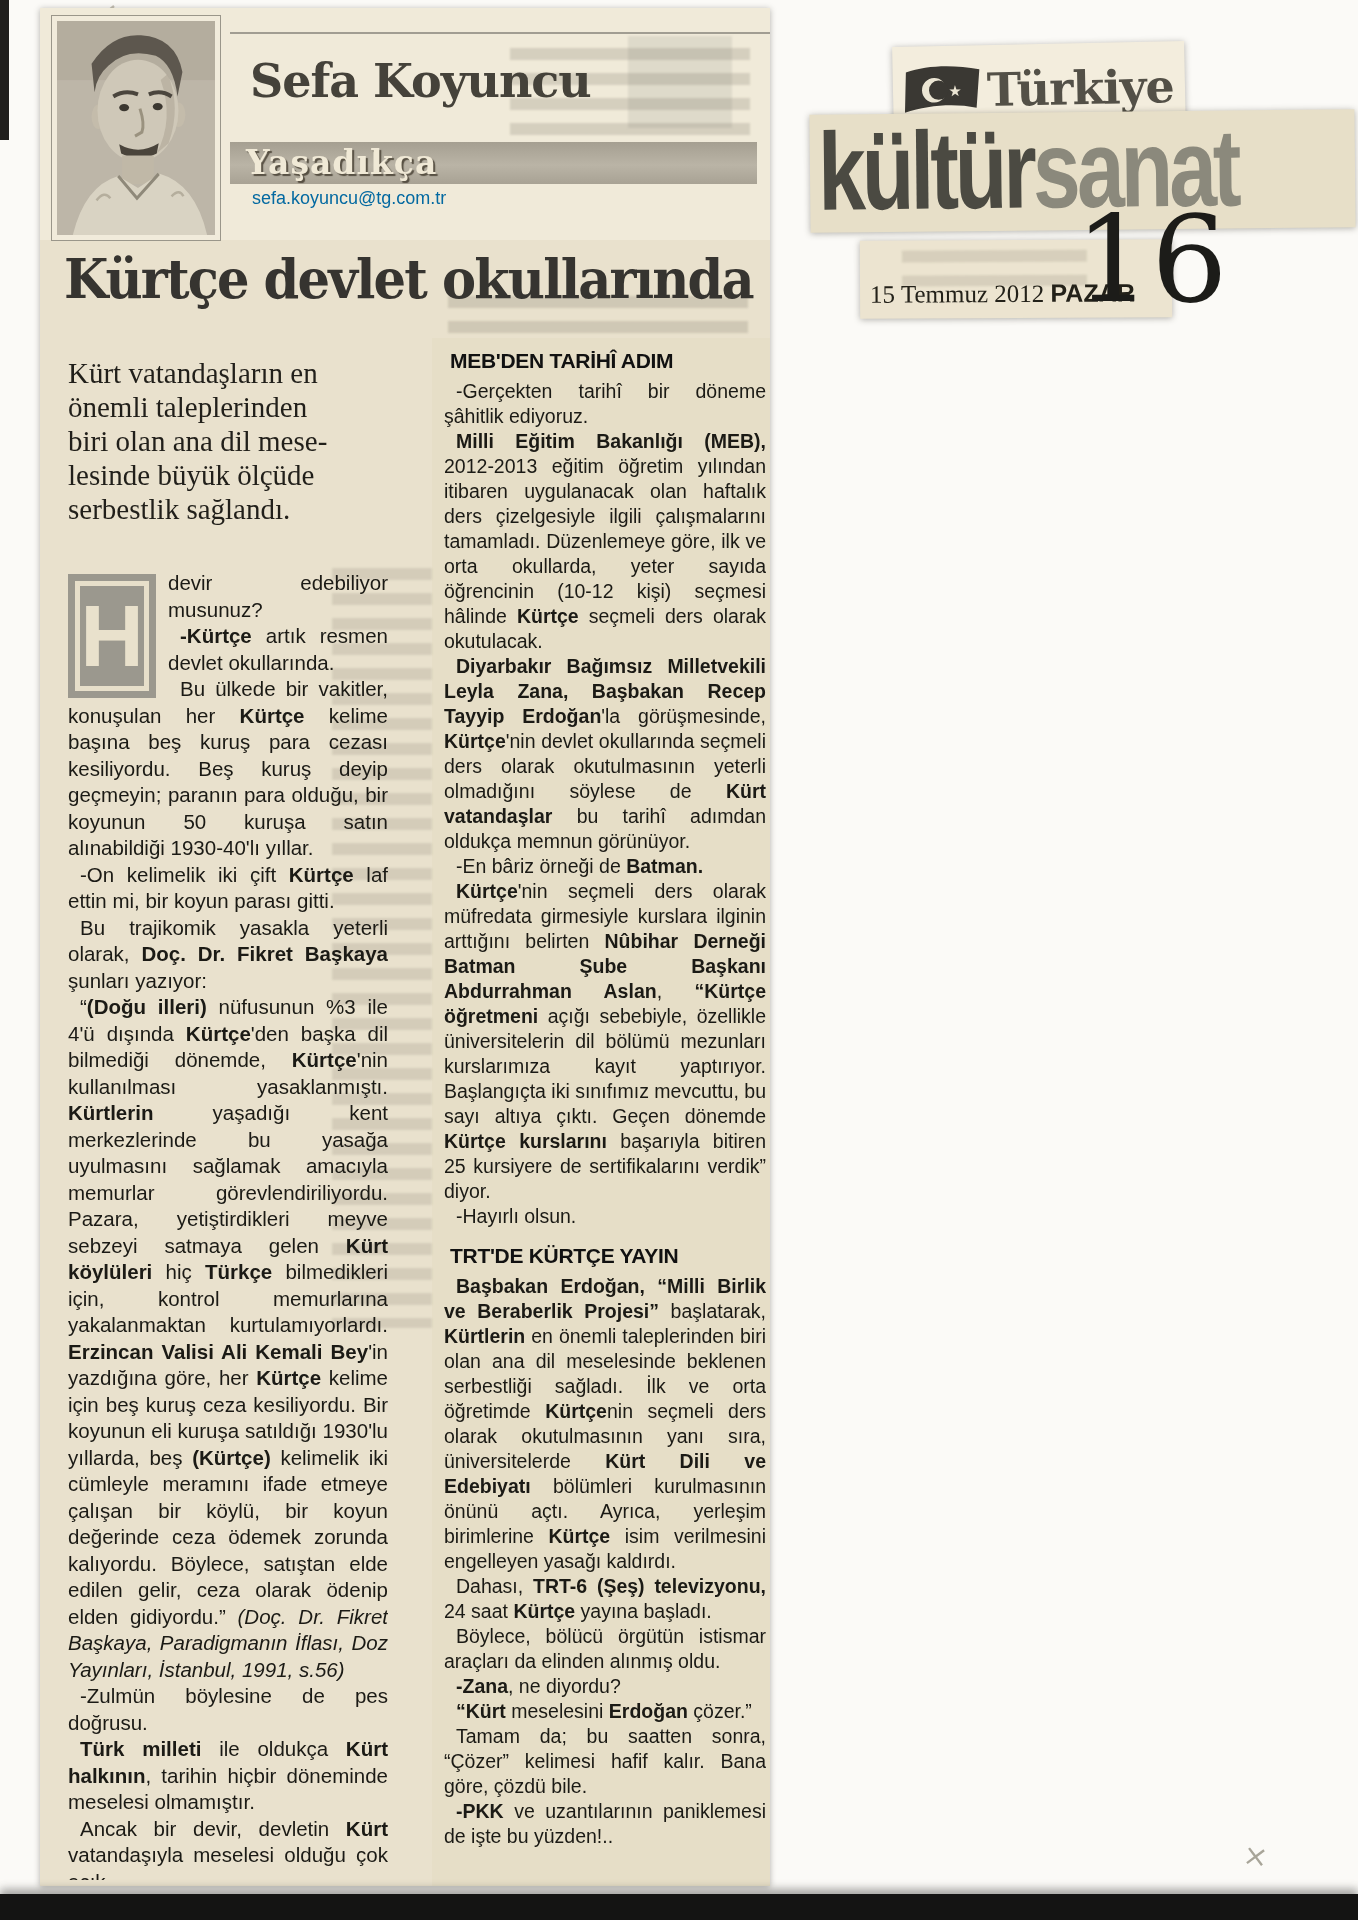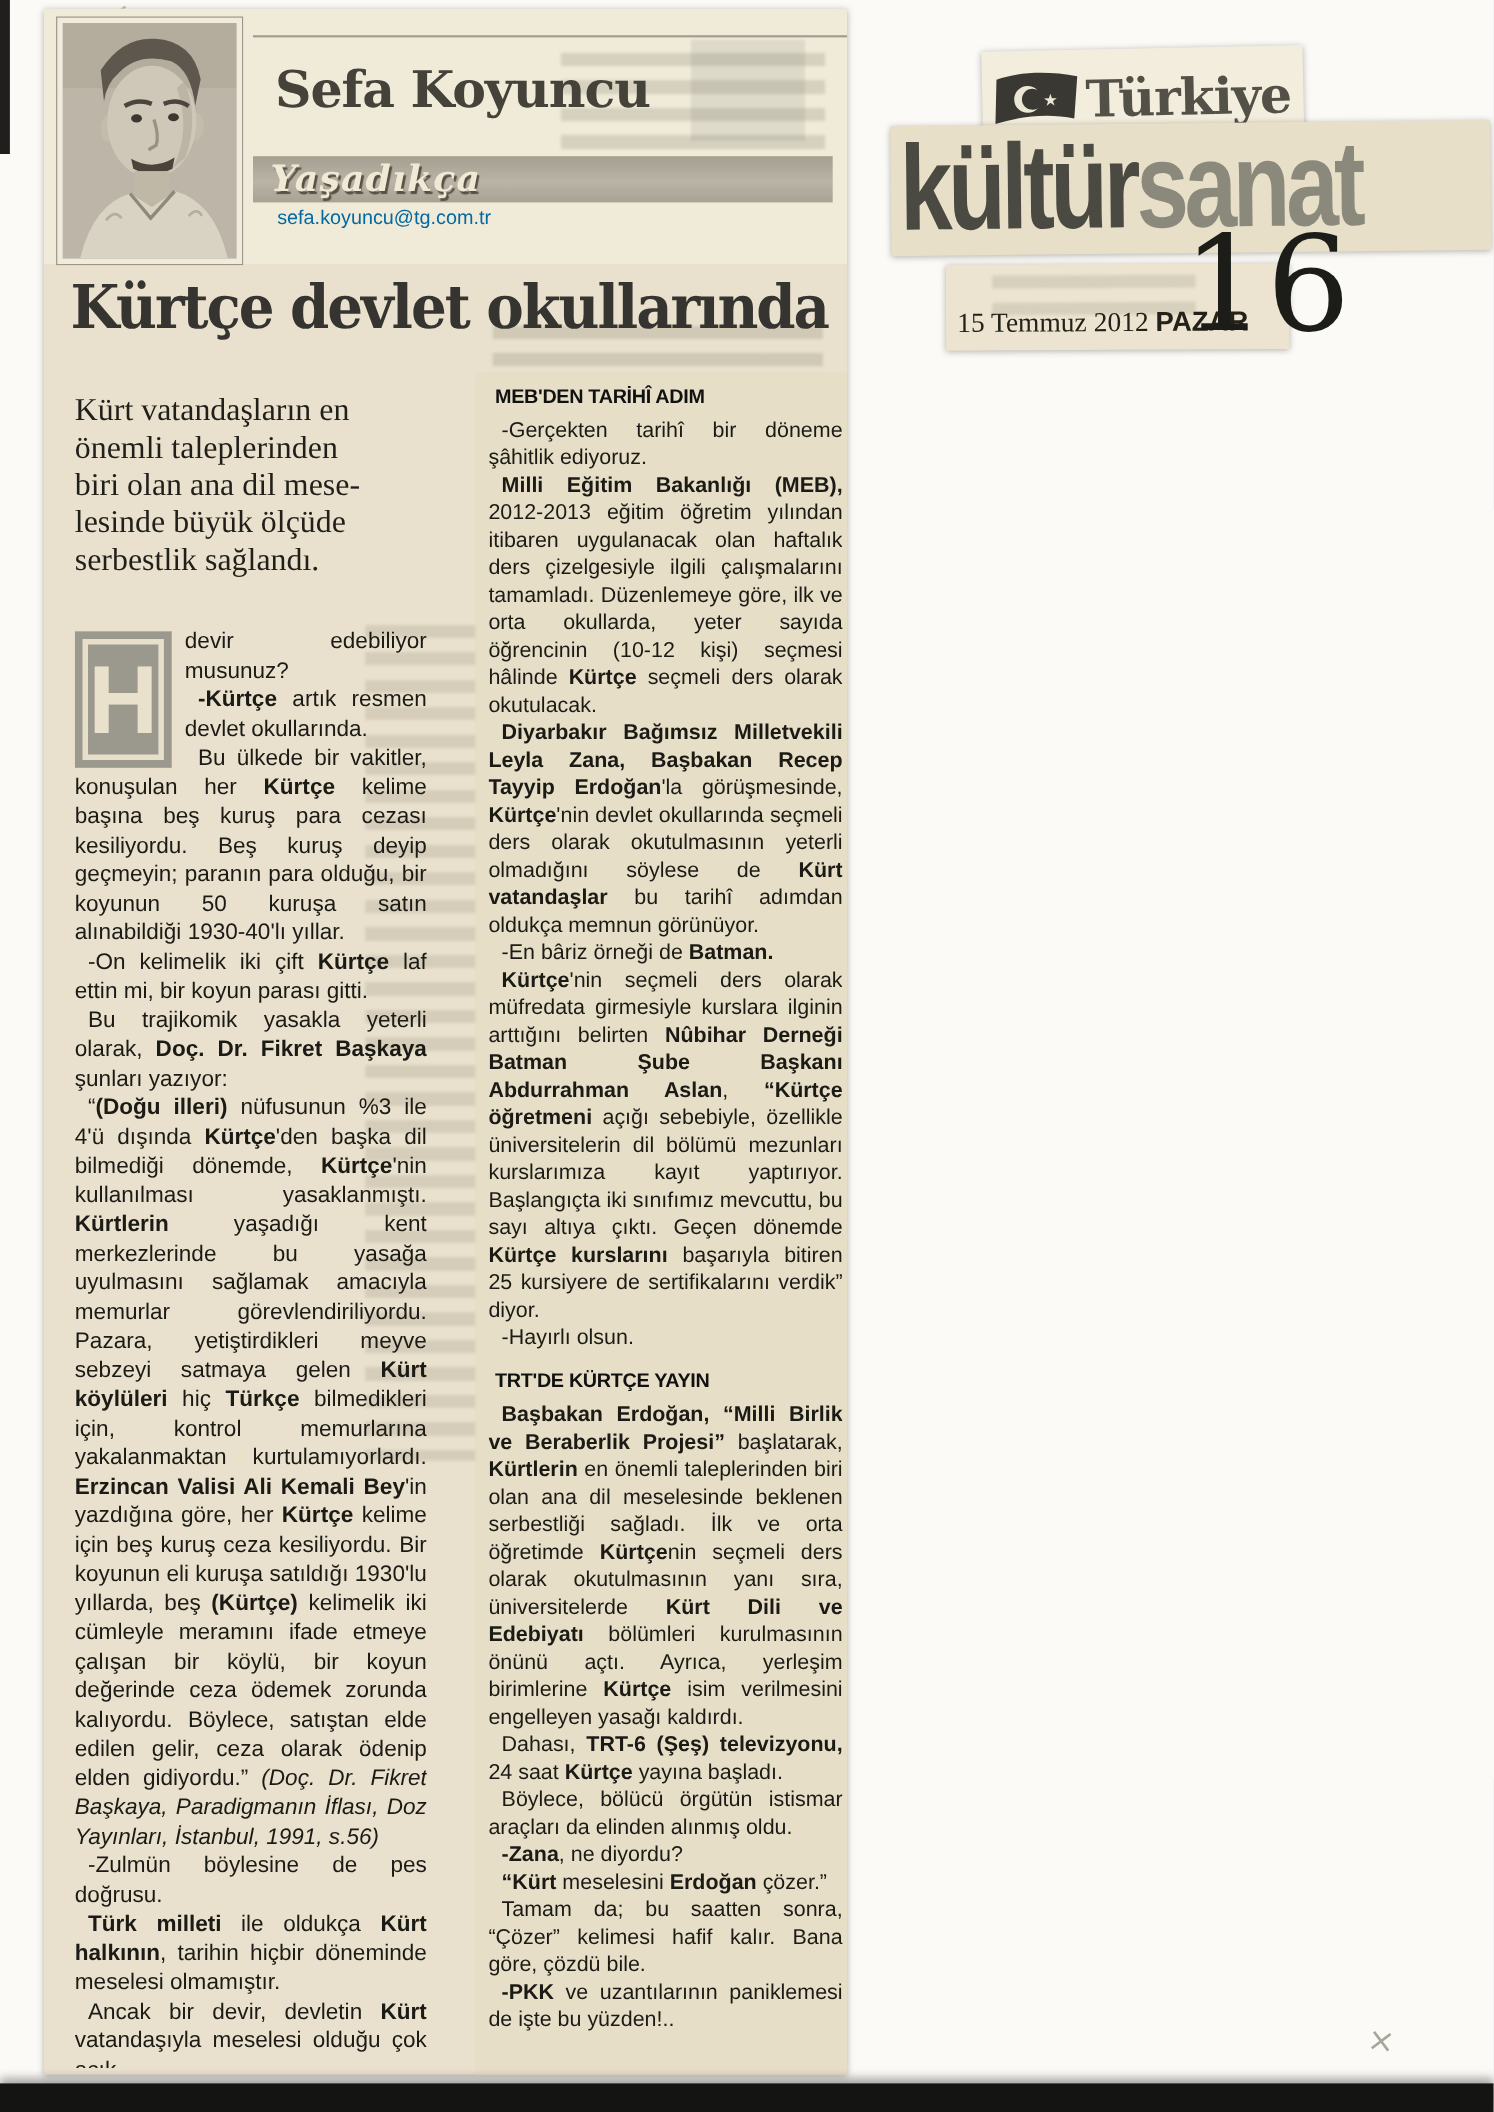--- a/index.html
+++ b/index.html
@@ -23,38 +23,38 @@
          background:repeating-linear-gradient(to bottom,rgba(108,102,86,.20) 0 12px,rgba(0,0,0,0) 12px 25px);}
   .ghost-block{position:absolute;filter:blur(1px);background:#d9d5c6;opacity:.75;pointer-events:none;}
   
   .photo{position:absolute;left:12px;top:8px;width:168px;height:224px;background:#bdb6a8;
          border:5px solid #f1ebdb;outline:1px solid #9a968a;box-sizing:border-box;}
   .photo svg{width:100%;height:100%;display:block;}
   .top-rule{position:absolute;left:190px;top:24px;width:540px;height:2px;background:#8d8a7f;opacity:.8;}
   .author-name{position:absolute;left:210px;top:46px;font-family:"DejaVu Serif",serif;font-weight:bold;
                font-size:46px;letter-spacing:-1px;color:#45423a;}
   .column-banner{position:absolute;left:190px;top:134px;width:527px;height:42px;
-                 background:linear-gradient(180deg,#a59f91 0%,#bab4a6 55%,#a8a294 100%);font-style:italic;}
+                 background:linear-gradient(180deg,#a59f91 0%,#bab4a6 55%,#a8a294 100%);}
   .column-banner span{display:inline-block;padding:1px 0 0 16px;font-family:"DejaVu Serif",serif;
                  font-weight:bold;font-size:33px;color:#f0e9d6;letter-spacing:1px;
                  text-shadow:2px 2px 1px rgba(70,64,50,.85);}
   .email{position:absolute;left:212px;top:180px;font-size:18px;color:#0369a1;}
   
   .headline{position:absolute;left:24px;top:238px;font-family:"DejaVu Serif",serif;font-weight:bold;
             font-size:55px;letter-spacing:-2px;color:#363430;transform:scaleX(.93);transform-origin:0 50%;
             white-space:nowrap;}
   .lead{position:absolute;left:28px;top:348px;width:320px;font-family:"Liberation Serif",serif;
         font-size:29px;line-height:34px;color:#211f1a;white-space:pre-line;}
   
   .col{position:absolute;color:#1b1a15;text-align:justify;}
   .col-left{left:28px;top:562px;width:320px;font-size:20.5px;line-height:26.5px;height:1310px;overflow:hidden;}
   .col-mid{left:404px;top:338px;width:322px;font-size:19.5px;line-height:25px;height:1536px;overflow:hidden;}
   .para{margin:0;text-indent:12px;}
   .para.first{text-indent:0;}
-  .para.sub{font-weight:bold;font-size:18px;letter-spacing:-.3px;text-indent:6px;margin:14px 0 6px;color:#111;}
+  .para.sub{font-weight:bold;font-size:21px;letter-spacing:-.3px;text-indent:6px;margin:14px 0 6px;color:#111;}
   .para.sub:first-child{margin-top:2px;}
   .b{font-weight:bold;}
   .i{font-style:italic;}
   .dropcap{float:left;width:88px;height:124px;margin:4px 12px 2px 0;background:#9b988e;
            box-shadow:inset 0 0 0 7px #9b988e, inset 0 0 0 12px #e7dfca;
            display:flex;align-items:center;justify-content:center;}
   .dropcap span{font-size:88px;font-weight:bold;color:#e9e1cc;line-height:1;font-family:"Liberation Sans",sans-serif;}
   
   .clip-logo{left:893px;top:44px;width:292px;height:90px;background:#f3eddd;transform:rotate(-1.2deg);}
   .flag{position:absolute;left:8px;top:16px;}

